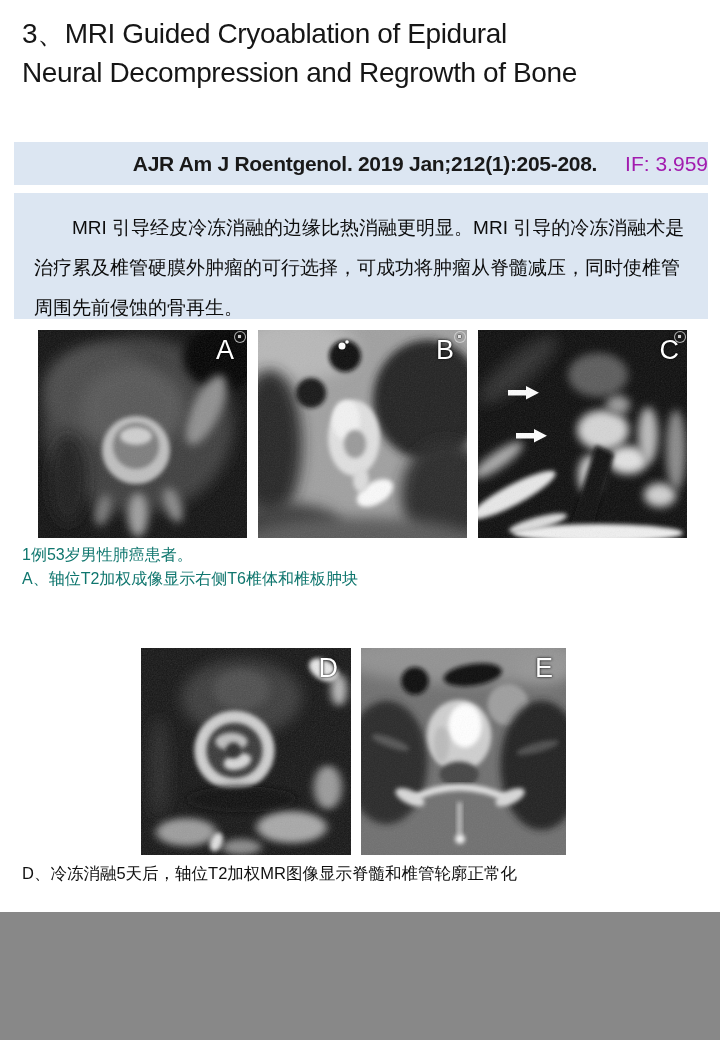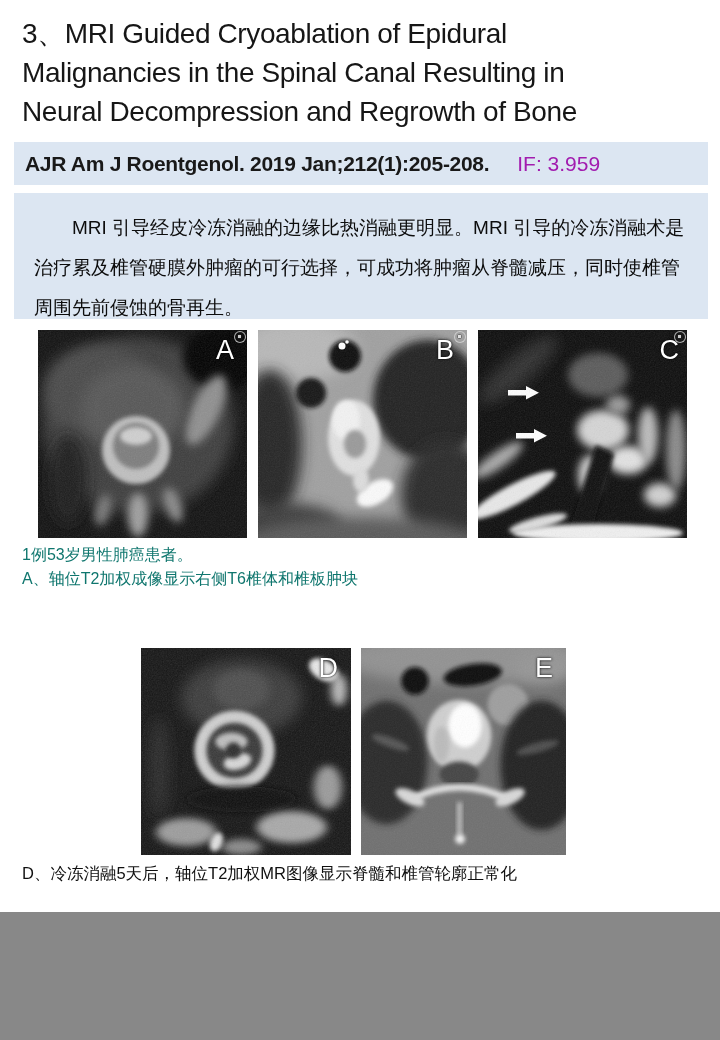--- a/index.html
+++ b/index.html
@@ -5,21 +5,21 @@
   html,body{margin:0;padding:0;background:#888;}
   .slide{
     position:relative;width:720px;height:912px;background:#ffffff;overflow:hidden;
     font-family:"Liberation Sans","DejaVu Sans",sans-serif;margin:0 auto;
   }
   
   .title{position:absolute;left:22px;top:14px;width:686px;color:#161616;
     font-size:28px;line-height:39px;font-weight:400;letter-spacing:-0.4px;}
   
   .citation-bar{position:absolute;left:14px;top:142px;width:694px;height:43px;
-    background:var(--highlight-bg,#dce6f2);display:flex;align-items:center;padding-left:11px;box-sizing:border-box;}
+    background:var(--highlight-bg,#dce6f2);display:flex;align-items:center;padding-left:11px;box-sizing:border-box;justify-content:flex-end;}
   .citation-bar .cit{font-size:21px;font-weight:700;color:#191919;letter-spacing:-0.3px;}
   .citation-bar .if{font-size:21px;font-weight:400;color:#a21caf;margin-left:28px;}
   
   .abstract-box{position:absolute;left:14px;top:193px;width:694px;height:126px;
     background:var(--highlight-bg,#dce6f2);box-sizing:border-box;}
   .abstract-box p{margin:8px;padding:7px 12px 0 12px;text-indent:2em;
     font-size:19px;line-height:40px;color:#0d0d0d;}
   
   .fig{position:absolute;background:#000;}
   .fig svg{display:block;width:100%;height:100%;}
@@ -70,21 +70,20 @@
         <feTurbulence type="fractalNoise" baseFrequency="0.8" numOctaves="3" stitchTiles="stitch"></feTurbulence>
         <feColorMatrix type="saturate" values="0"></feColorMatrix>
       </filter>
   </defs>
 </svg>
 
 <div class="slide">
 
   <div class="title">
     <div>3、MRI Guided Cryoablation of Epidural</div>
-    <div>Malignancies in the Spinal Canal Resulting in</div>
     <div>Neural Decompression and Regrowth of Bone</div>
   </div>
 
   <div class="citation-bar">
     <span class="cit">AJR Am J Roentgenol. 2019 Jan;212(1):205-208.</span>
     <span class="if">IF: 3.959</span>
   </div>
 
   <div class="abstract-box">
     <p>MRI 引导经皮冷冻消融的边缘比热消融更明显。MRI 引导的冷冻消融术是治疗累及椎管硬膜外肿瘤的可行选择，可成功将肿瘤从脊髓减压，同时使椎管周围先前侵蚀的骨再生。</p>

